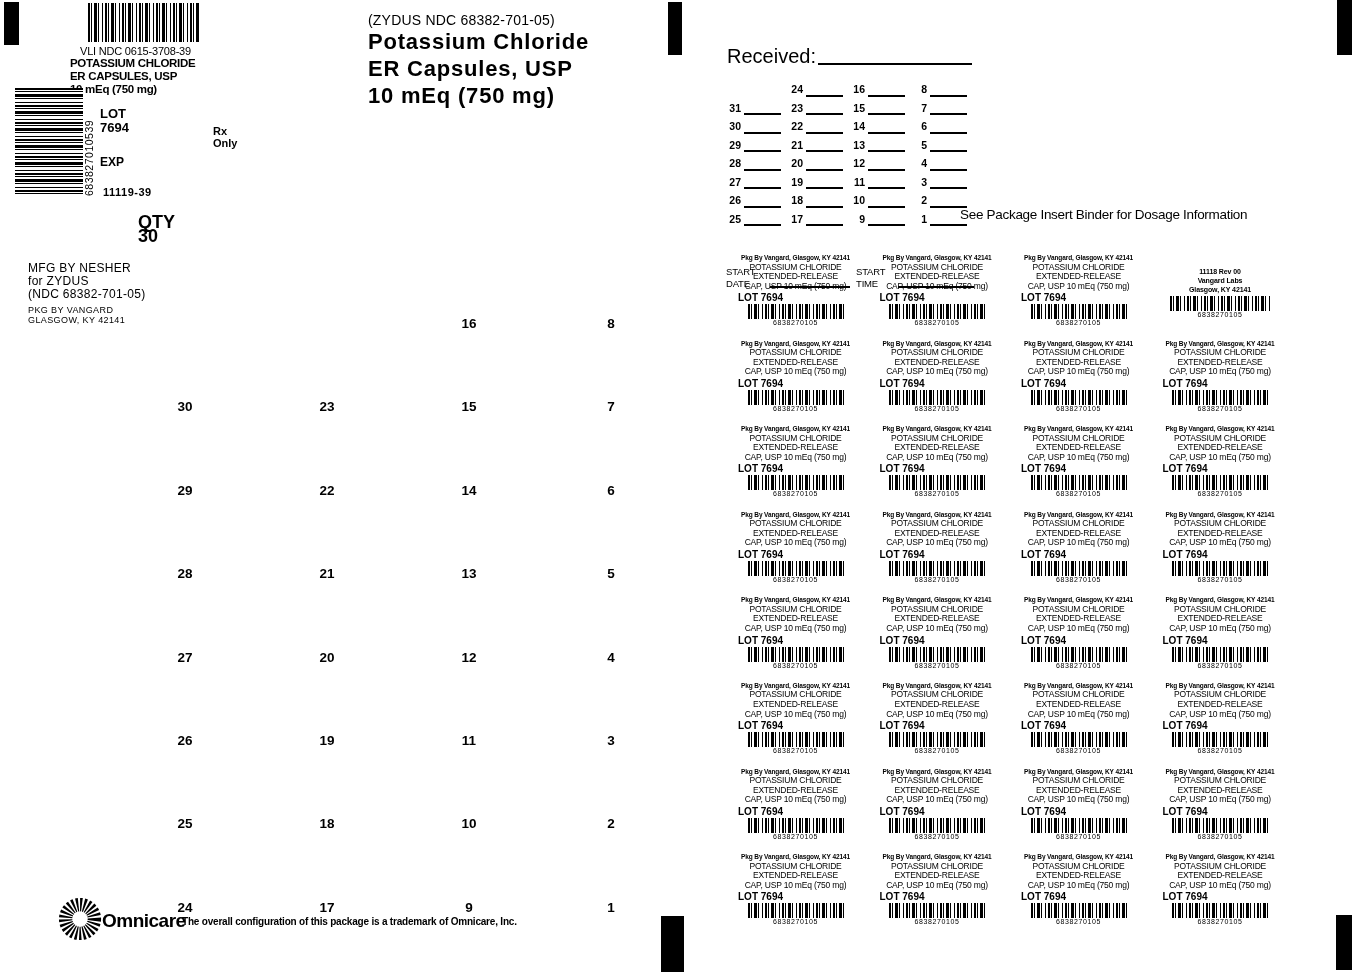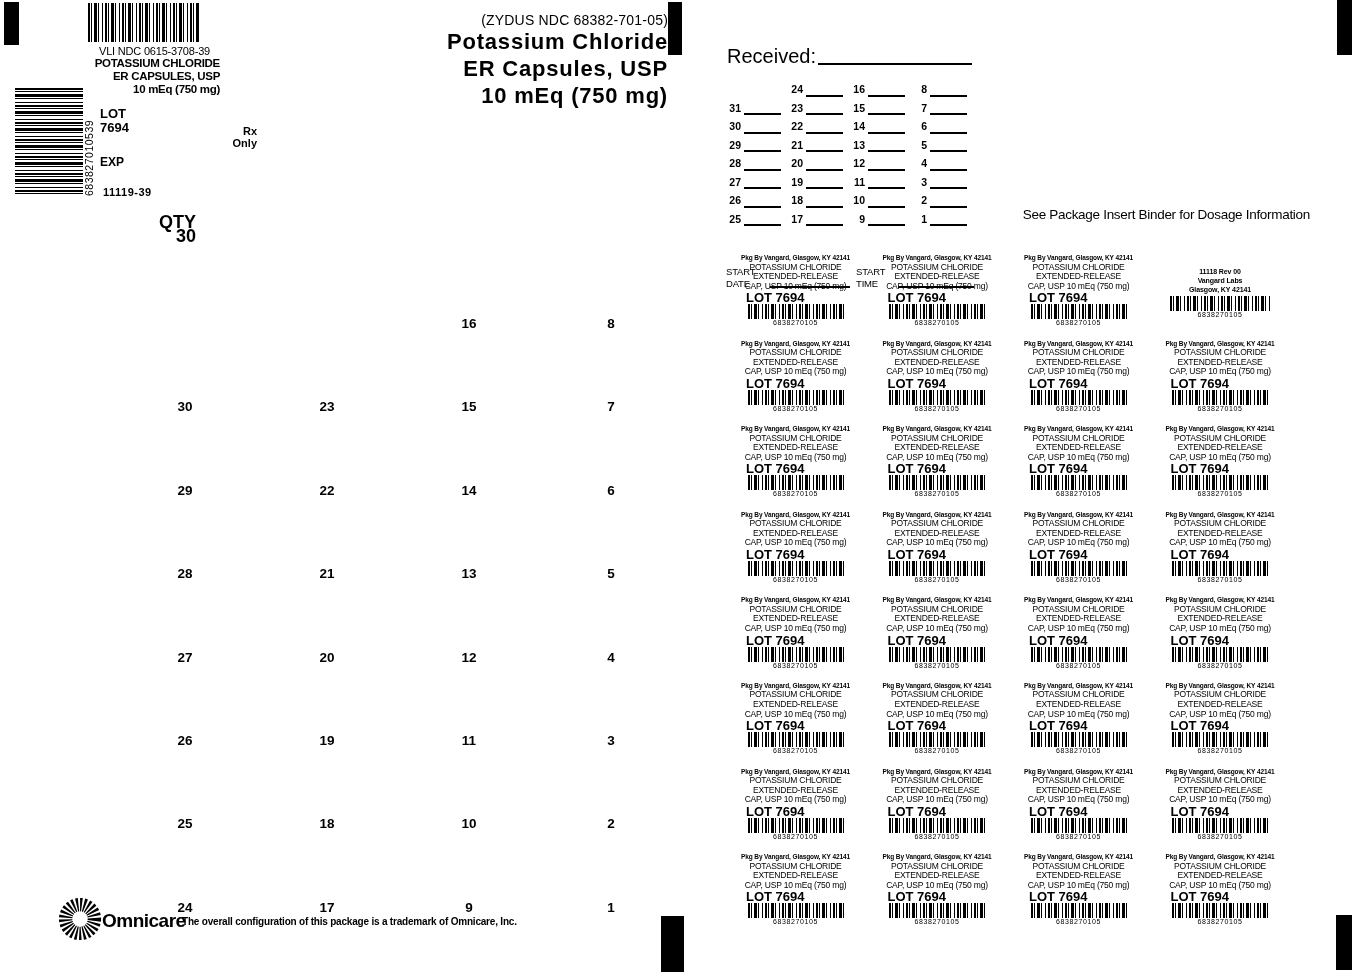--- a/index.html
+++ b/index.html
@@ -1,20 +1,20 @@
 <!DOCTYPE html>
 <html><head>
 <meta charset="utf-8">
 <style>
   html,body{margin:0;padding:0;background:#888;}
   *{box-sizing:border-box;}
   .sheet{position:relative;width:1352px;height:972px;background:#fff;color:#000;
          font-family:"Liberation Sans",sans-serif;overflow:hidden;}
   .abs{position:absolute;}
-  .ctr{text-align:right;}
+  .ctr{text-align:left;}
   .mark{position:absolute;background:#000;}
 
   
   .bc-h{background:repeating-linear-gradient(90deg,#000 0 2px,#fff 2px 3px,#000 3px 4px,#fff 4px 6px,#000 6px 9px,#fff 9px 10px,#000 10px 11px,#fff 11px 14px,#000 14px 15px,#fff 15px 17px);}
   .bc-v{background:repeating-linear-gradient(180deg,#000 0 2px,#fff 2px 3px,#000 3px 4px,#fff 4px 6px,#000 6px 9px,#fff 9px 10px,#000 10px 11px,#fff 11px 14px,#000 14px 15px,#fff 15px 17px);}
 
   
   .vli-line{left:80px;top:45px;width:130px;font-size:11px;letter-spacing:-0.2px;}
   .pname{left:70px;width:150px;font-weight:bold;font-size:11.5px;letter-spacing:-0.3px;}
   .side-num{left:83px;top:88px;height:108px;font-size:10.5px;writing-mode:vertical-rl;transform:rotate(180deg);letter-spacing:0.5px;}
@@ -64,21 +64,21 @@
   .storage{left:1008px;top:33px;width:310px;font-size:13px;line-height:14px;letter-spacing:-0.2px;}
   .descr{left:1078px;top:137px;width:230px;font-size:12.5px;line-height:13.4px;letter-spacing:-0.2px;}
   .insert-note{left:960px;top:207px;width:350px;font-size:13.5px;letter-spacing:-0.3px;}
   .institutional{left:960px;top:224px;width:350px;font-size:16px;letter-spacing:2.2px;white-space:nowrap;text-align:center;}
 
   
   .ugrid{left:730px;top:254px;display:grid;grid-template-columns:repeat(4,141.5px);grid-auto-rows:85.6px;position:absolute;}
   .ulabel{width:131px;text-align:center;}
   .ul1{font-size:6.5px;font-weight:bold;line-height:8.5px;letter-spacing:-0.1px;}
   .ul2{font-size:8.5px;line-height:9.6px;letter-spacing:-0.2px;}
-  .ullot{font-size:13px;font-weight:bold;text-align:left;margin:3px 0 0 16px;line-height:8px;}
+  .ullot{font-size:10px;font-weight:bold;text-align:left;margin:3px 0 0 8px;line-height:8px;}
   .ubar{width:96px;height:15px;margin:2px auto 0;}
   .ubar.wide{width:100px;}
   .ubarnum{font-size:7px;letter-spacing:0.6px;line-height:8px;margin-top:0;}
   .ulabel.rev{padding-top:13px;}
   .ulabel.rev .ul1{font-size:7px;line-height:9px;}
 </style>
 </head>
 <body>
 
 <div class="sheet">
@@ -113,20 +113,27 @@
     <div>30</div>
   </div>
 
   <div class="abs ctr titleblk">
     <div class="title-ndc">(ZYDUS NDC 68382-701-05)</div>
     <div class="title-main">Potassium Chloride</div>
     <div class="title-main">ER Capsules, USP</div>
     <div class="title-main">10 mEq (750 mg)</div>
   </div>
 
+  <div class="abs ctr mfgblk">
+    <div class="mfg-l">MFG BY NESHER</div>
+    <div class="mfg-l">for ZYDUS</div>
+    <div class="mfg-l">(NDC 68382-701-05)</div>
+    <div class="mfg-s first">PKG BY VANGARD</div>
+    <div class="mfg-s">GLASGOW, KY 42141</div>
+  </div>
 
   <div class="abs lgrid">
     <div class="lrow">
         <span class="lcell"></span>
         <span class="lcell"></span>
         <span class="lcell">16</span>
         <span class="lcell">8</span>
       </div>
     <div class="lrow">
         <span class="lcell">30</span>

